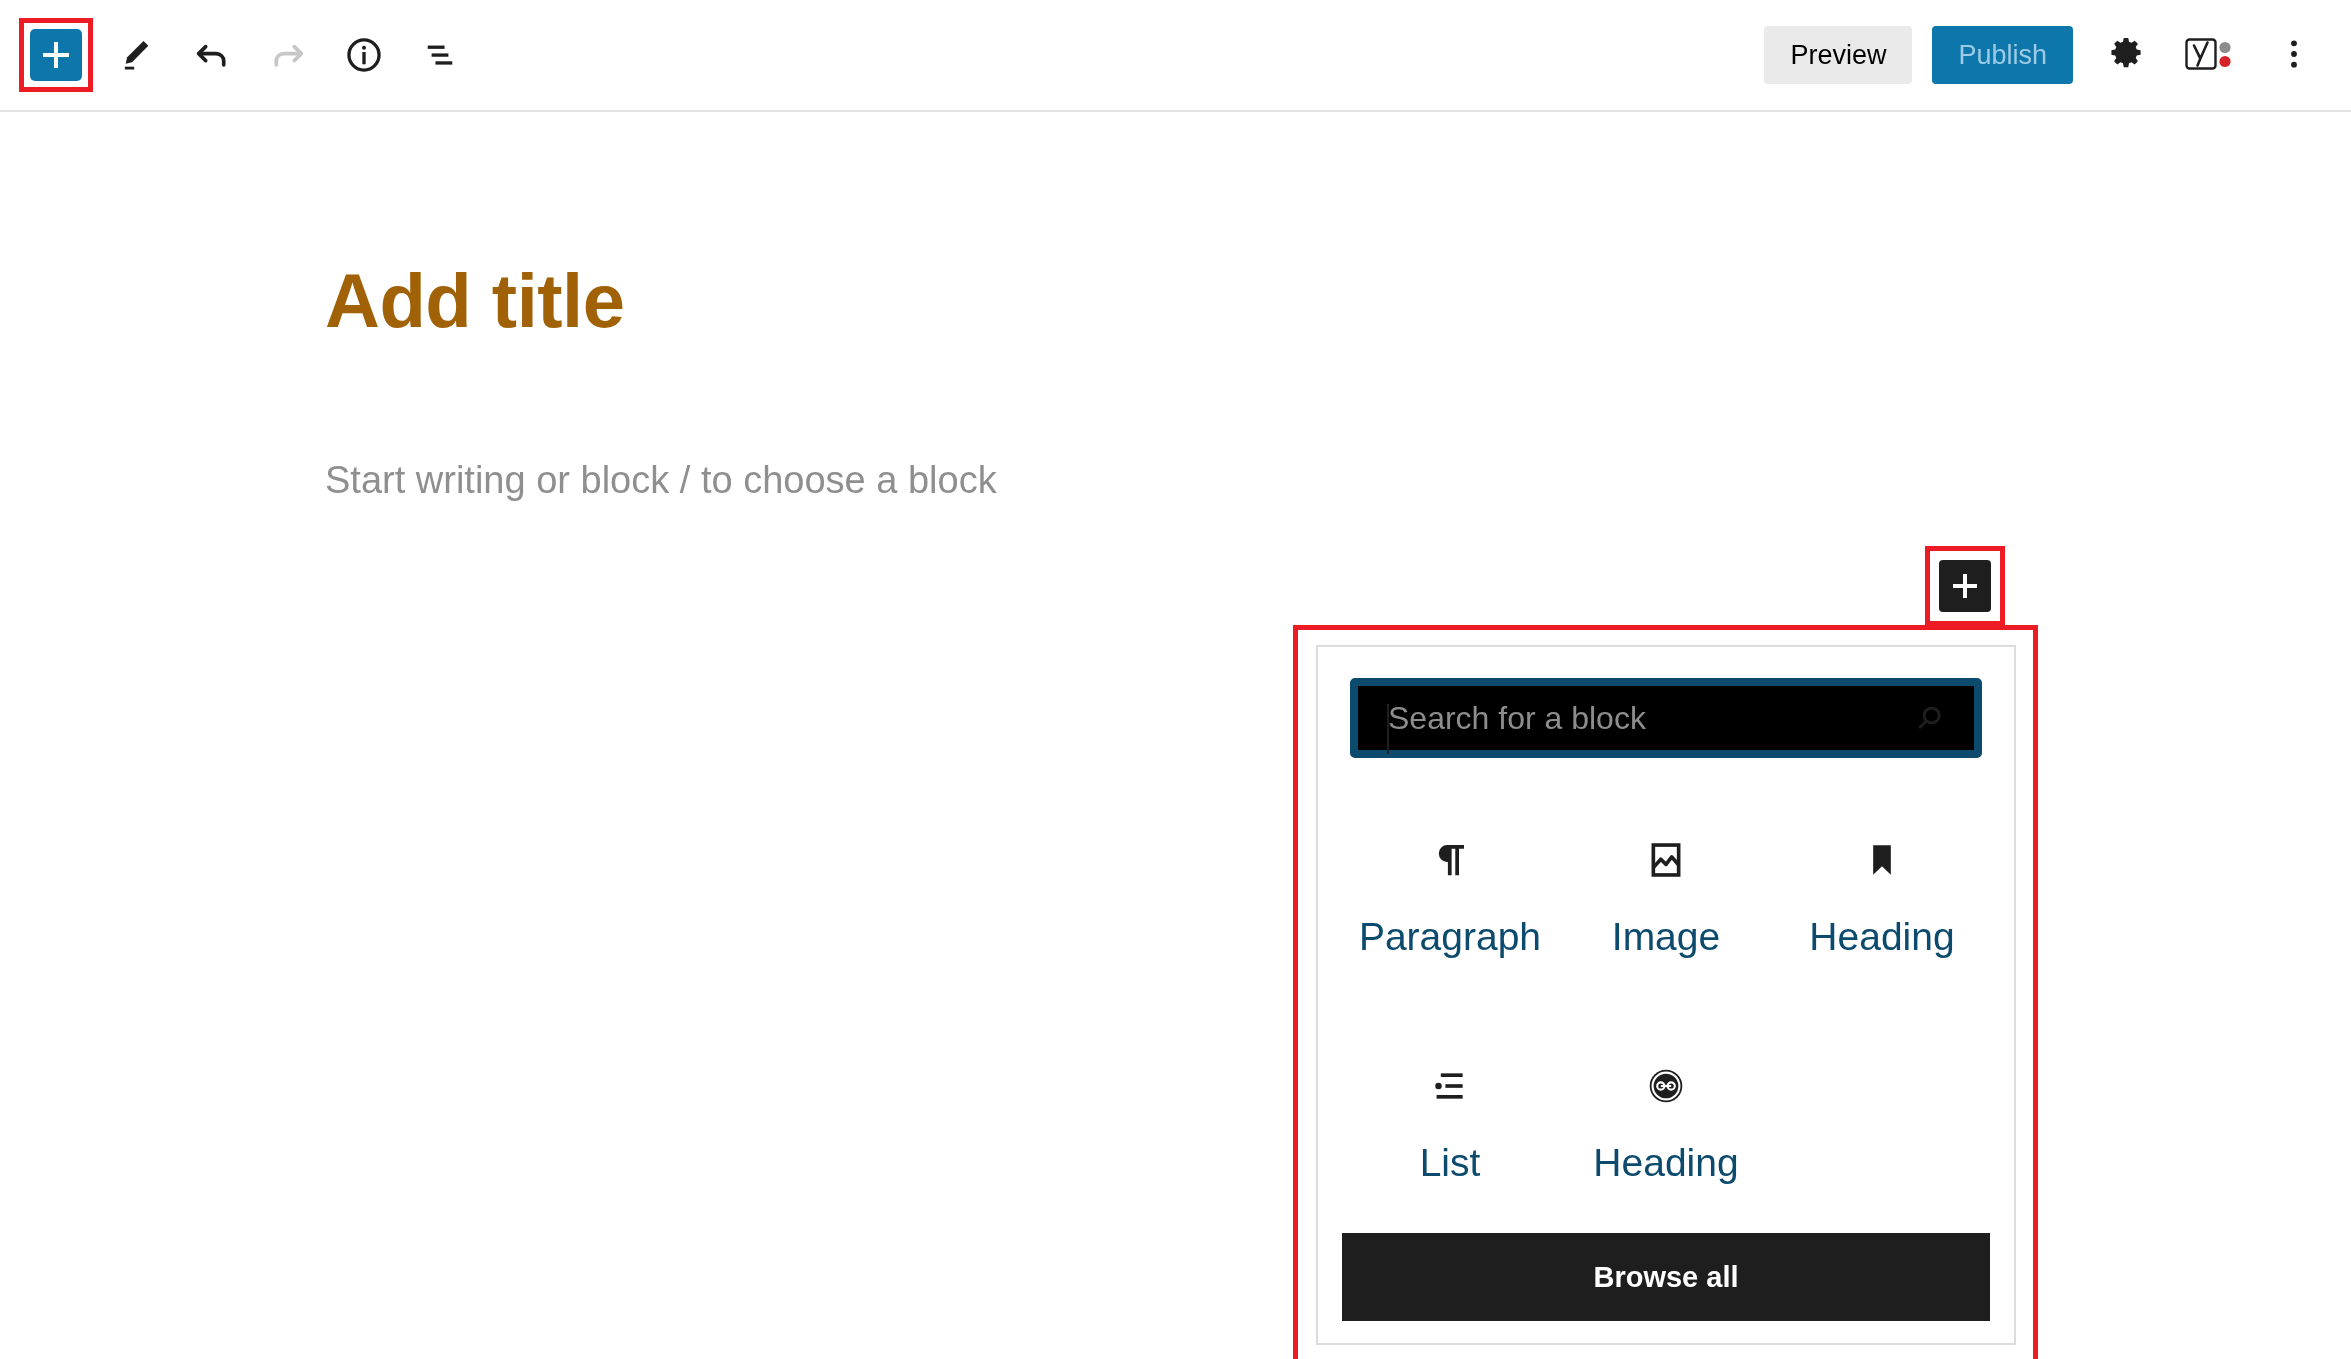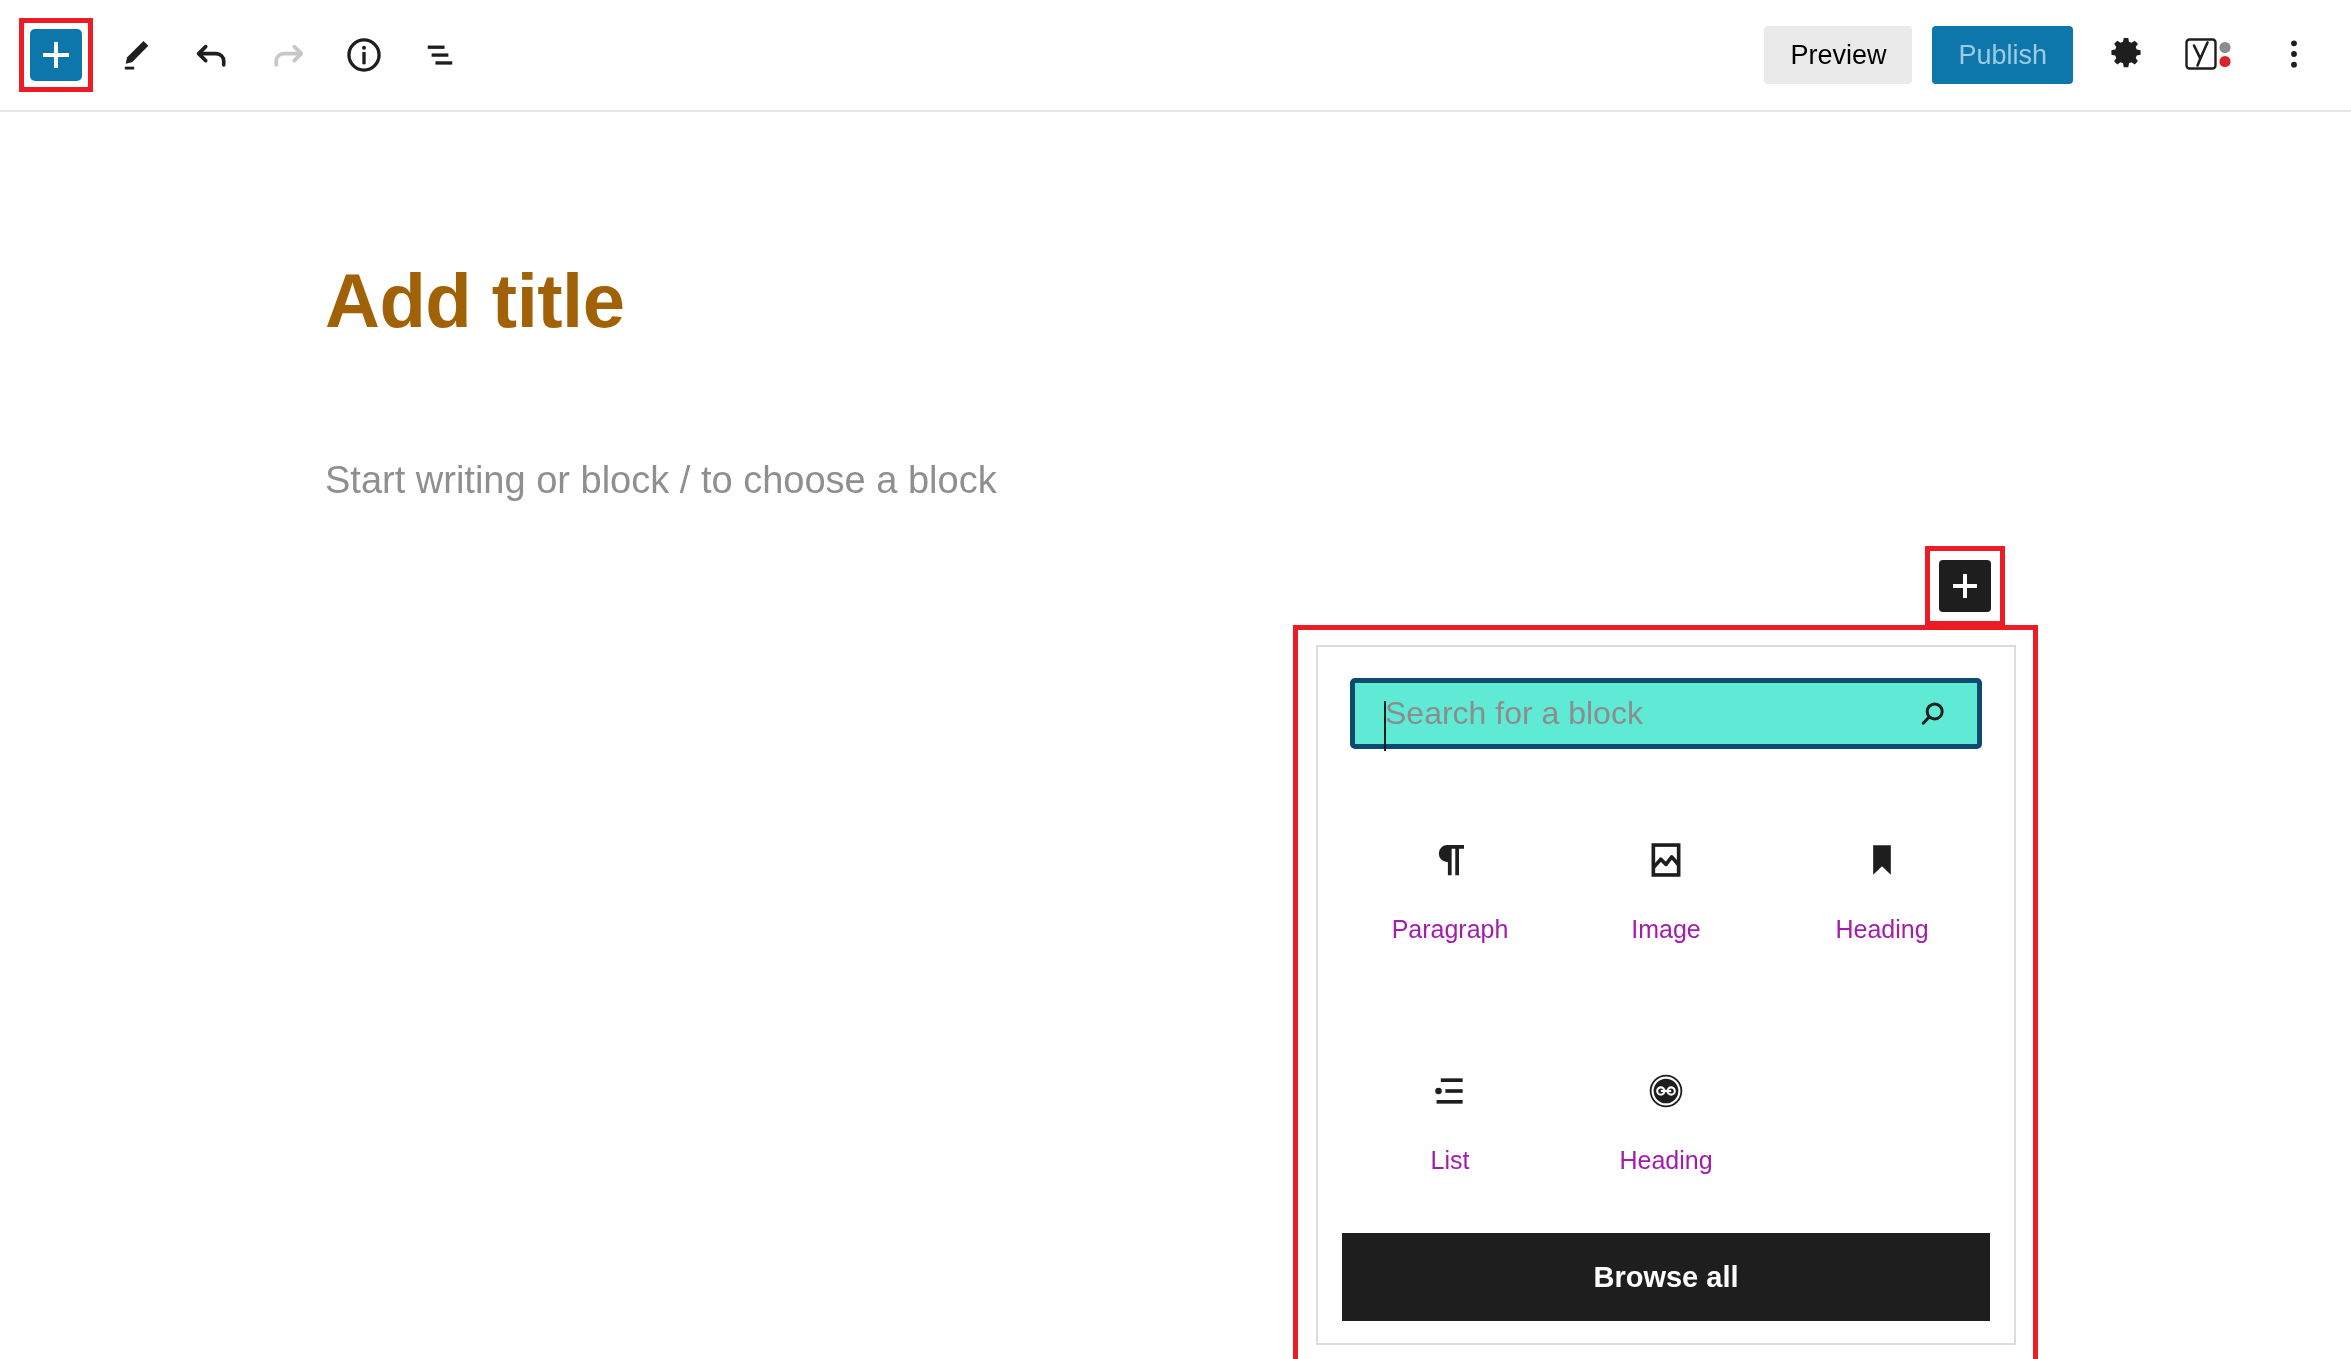--- a/index.html
+++ b/index.html
@@ -235,25 +235,25 @@
     box-sizing: border-box;
     display: flex;
     flex-direction: column;
   }
   .inserter-search-area {
     padding: 31px 32px 0 32px;
   }
   .search-field {
     position: relative;
     width: 100%;
-    height: 71px;
-    box-sizing: border-box;
-    border: 5px solid #0c4a6e;
+    height: 80px;
+    box-sizing: border-box;
+    border: 8px solid #0c4a6e;
     border-radius: 5px;
-    background: #5eead4;
+    background: #000000;
   }
   .search-input {
     position: absolute;
     left: 0; top: 0;
     width: 100%;
     height: 100%;
     box-sizing: border-box;
     padding: 0 70px 0 30px;
     border: none;
     outline: none;
@@ -303,22 +303,22 @@
     font-family: "Liberation Sans", sans-serif;
   }
   .block-item-icon {
     height: 58px;
     display: flex;
     align-items: center;
     justify-content: center;
     margin-bottom: 28px;
   }
   .block-item-label {
-    font-size: 25px;
-    color: #a21caf;
+    font-size: 39px;
+    color: #0c4a6e;
     line-height: 1;
   }
 
   .browse-all {
     height: 88px;
     margin: 0 0 16px 0;
     background: #1e1e1e;
     border: none;
     color: #ffffff;
     font-size: 29px;

